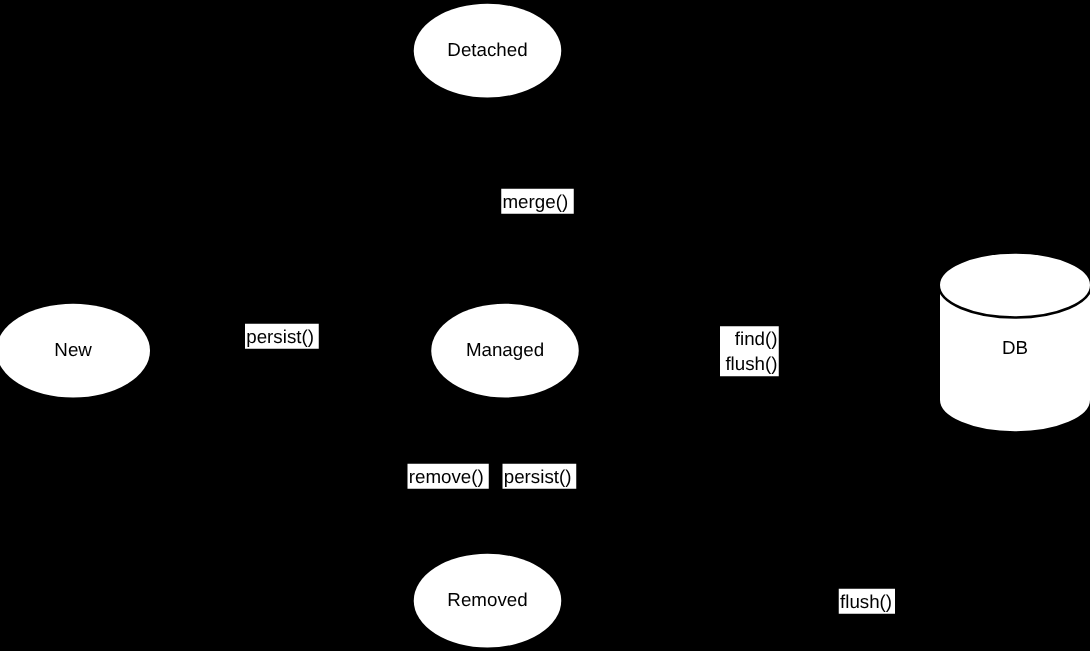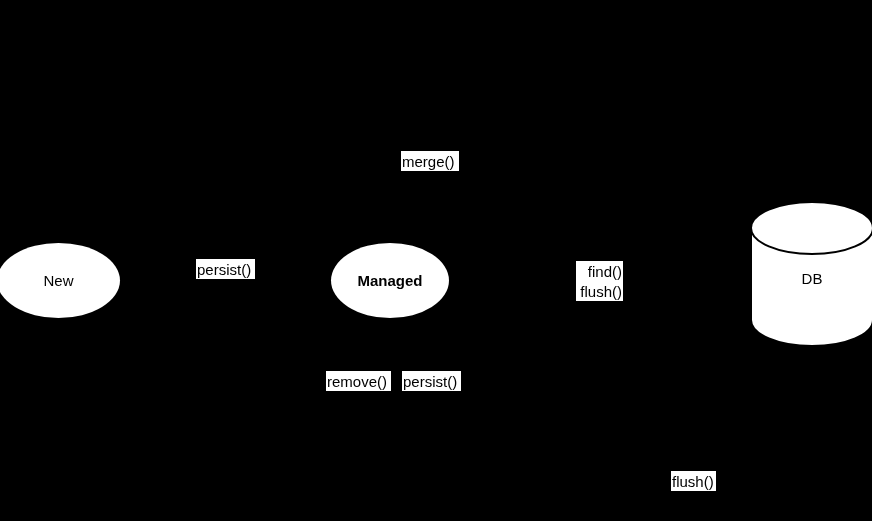--- a/index.html
+++ b/index.html
@@ -79,29 +79,35 @@
       <path d="M 420 80 L 420 243"></path>
       <path d="M 120 280 L 331 280"></path>
       <path d="M 449 275 L 751 270"></path>
       <path d="M 751 292 L 449 288"></path>
       <path d="M 370 318 L 370 443"></path>
       <path d="M 412 443 L 412 318"></path>
       <path d="M 449 480 L 812 350"></path>
     </g>
   </svg>
 
+  <div class="node" style="left:331px; top:3px; width:118px; height:75px;">
+    <span>Detached</span>
+  </div>
 
   <div class="node" style="left:-3px; top:243px; width:123px; height:75px;">
     <span>New</span>
   </div>
 
-  <div class="node" style="left:331px; top:243px; width:118px; height:75px;font-weight:bold;">
+  <div class="node" style="left:345px; top:243px; width:118px; height:75px;">
     <span>Managed</span>
   </div>
 
+  <div class="node" style="left:331px; top:443px; width:118px; height:75px;">
+    <span>Removed</span>
+  </div>
 
   <div class="db-shape" style="left:748px; top:198px; width:128px; height:158px;">
     <svg width="128" height="158" viewBox="0 0 128 158" xmlns="http://www.w3.org/2000/svg">
       <path d="M 3 30 L 3 122 A 61 26 0 0 0 125 122 L 125 30 Z" fill="#ffffff" stroke="#000000" stroke-width="2"></path>
       <ellipse cx="64" cy="30" rx="61" ry="26" fill="#ffffff" stroke="#000000" stroke-width="2"></ellipse>
     </svg>
     <div class="db-label" style="left:0; top:72px; width:128px;">DB</div>
   </div>
 
 

